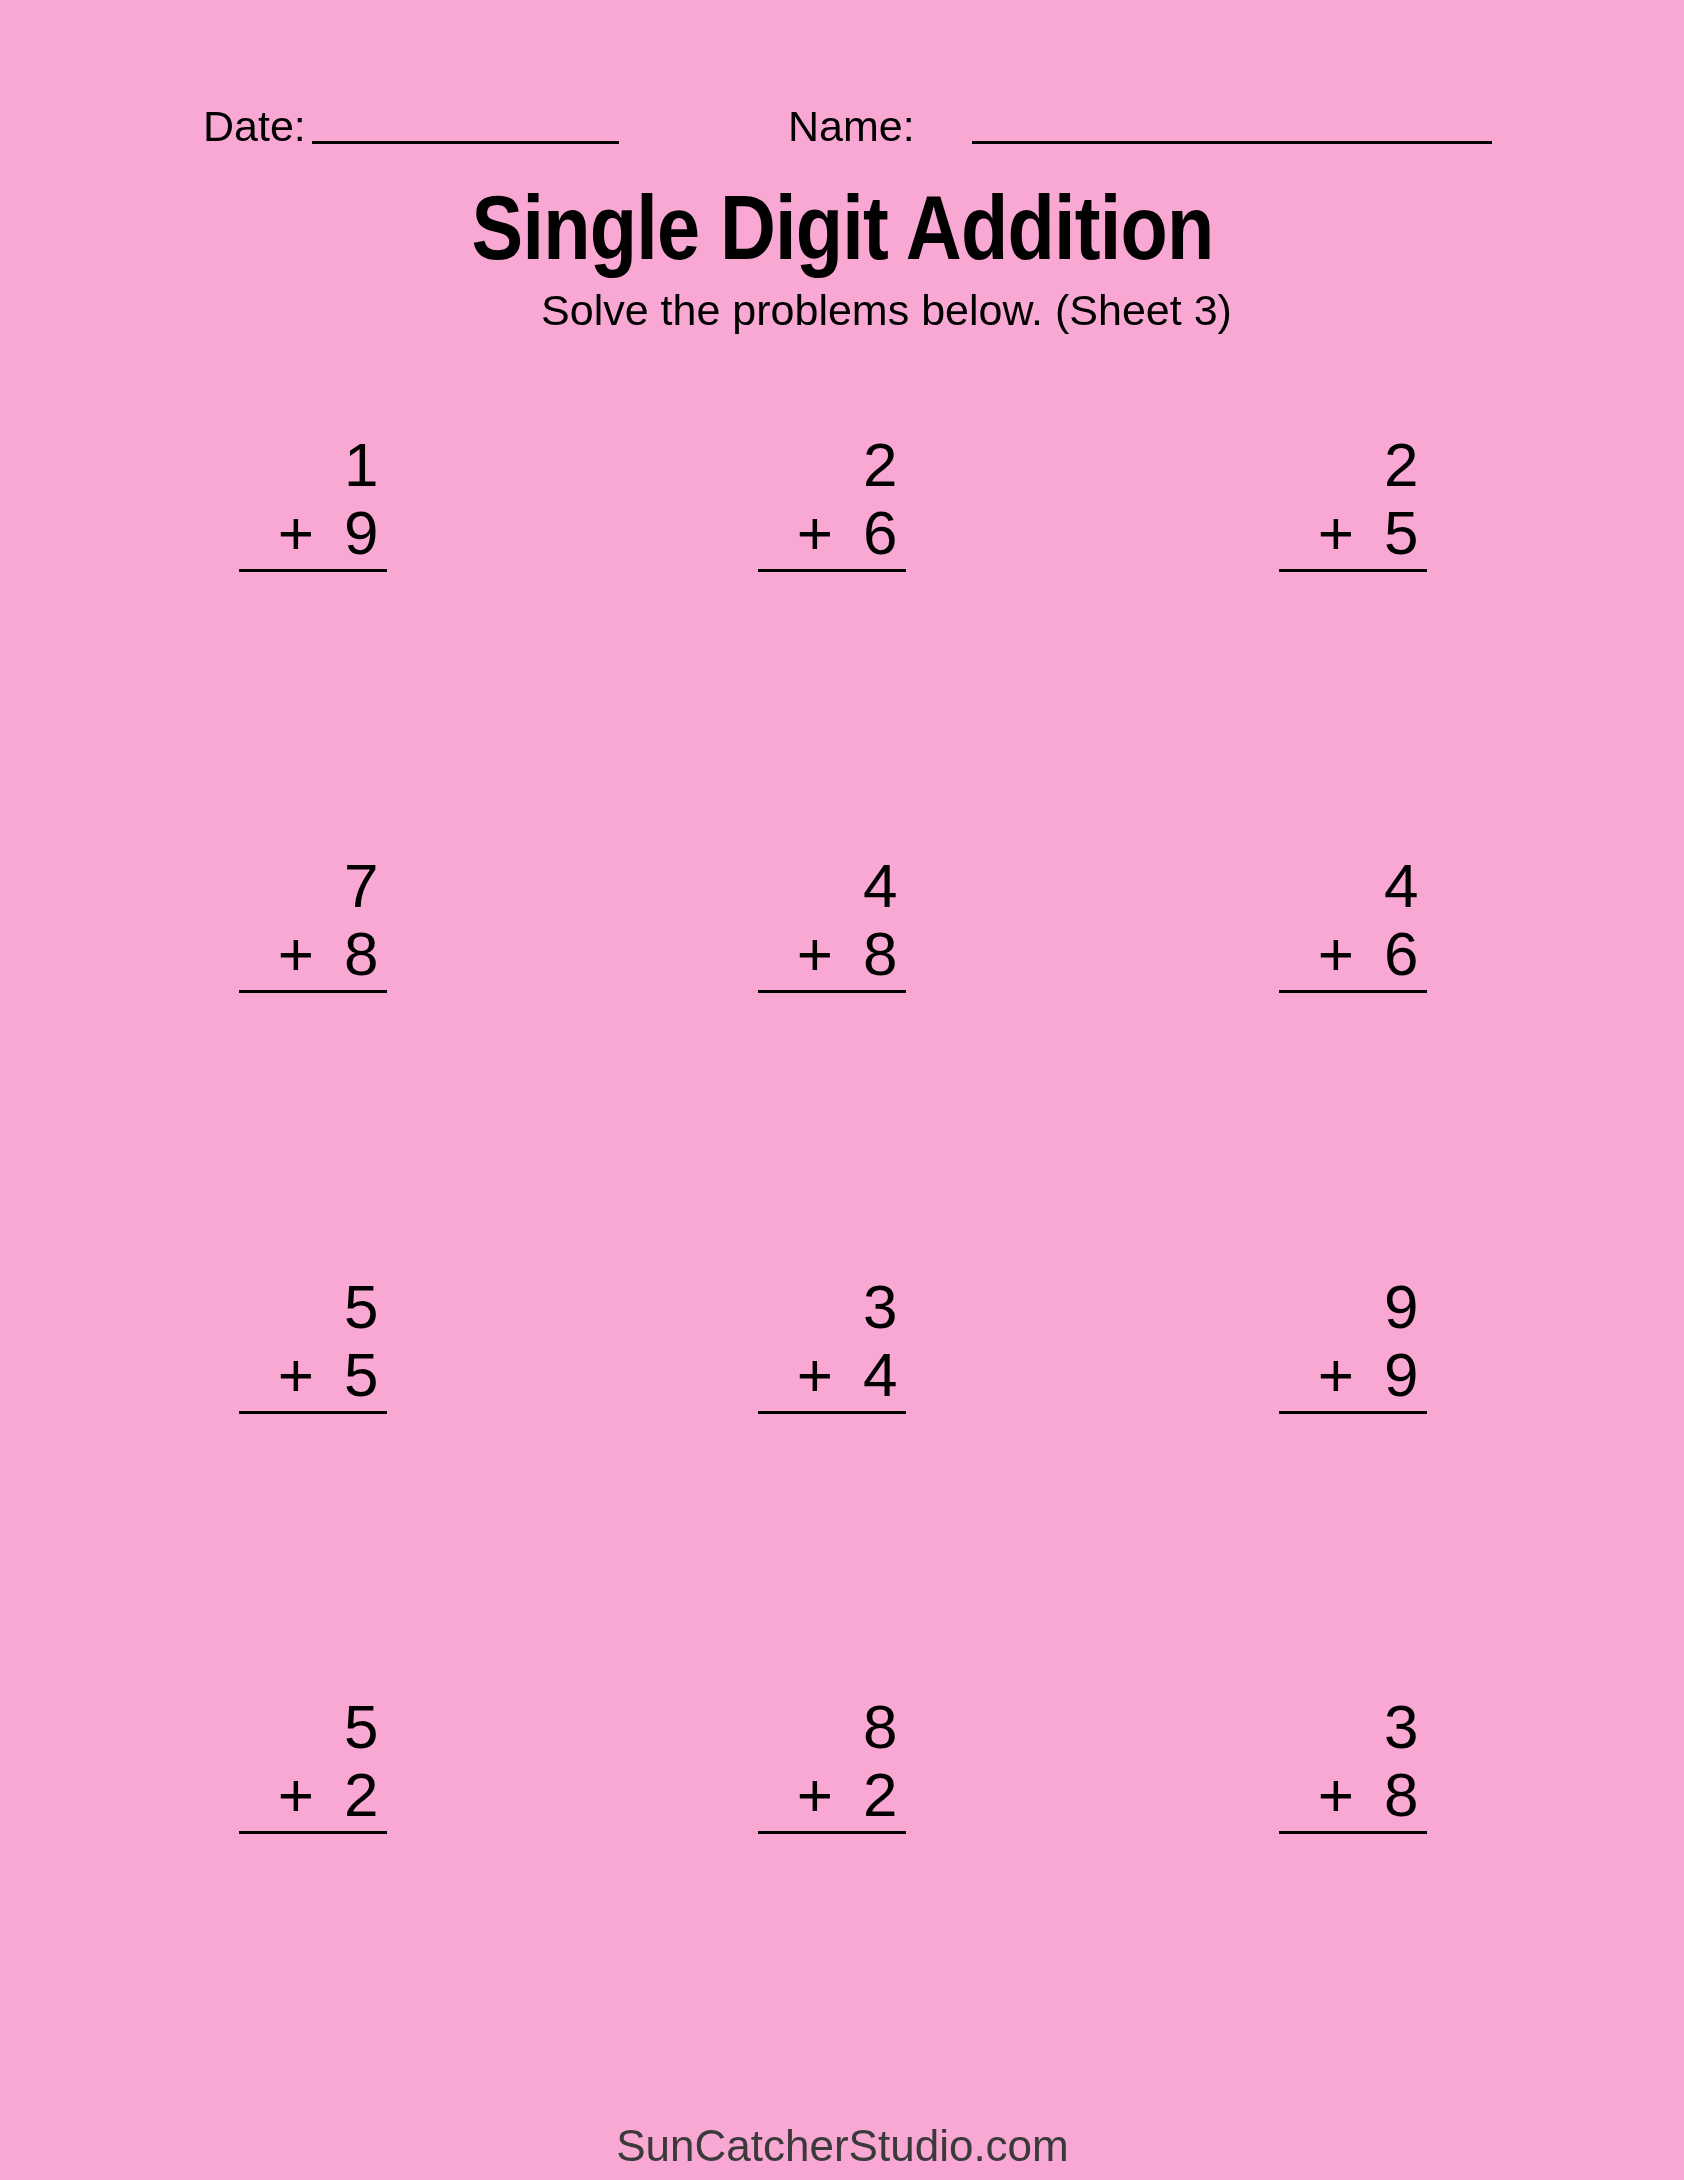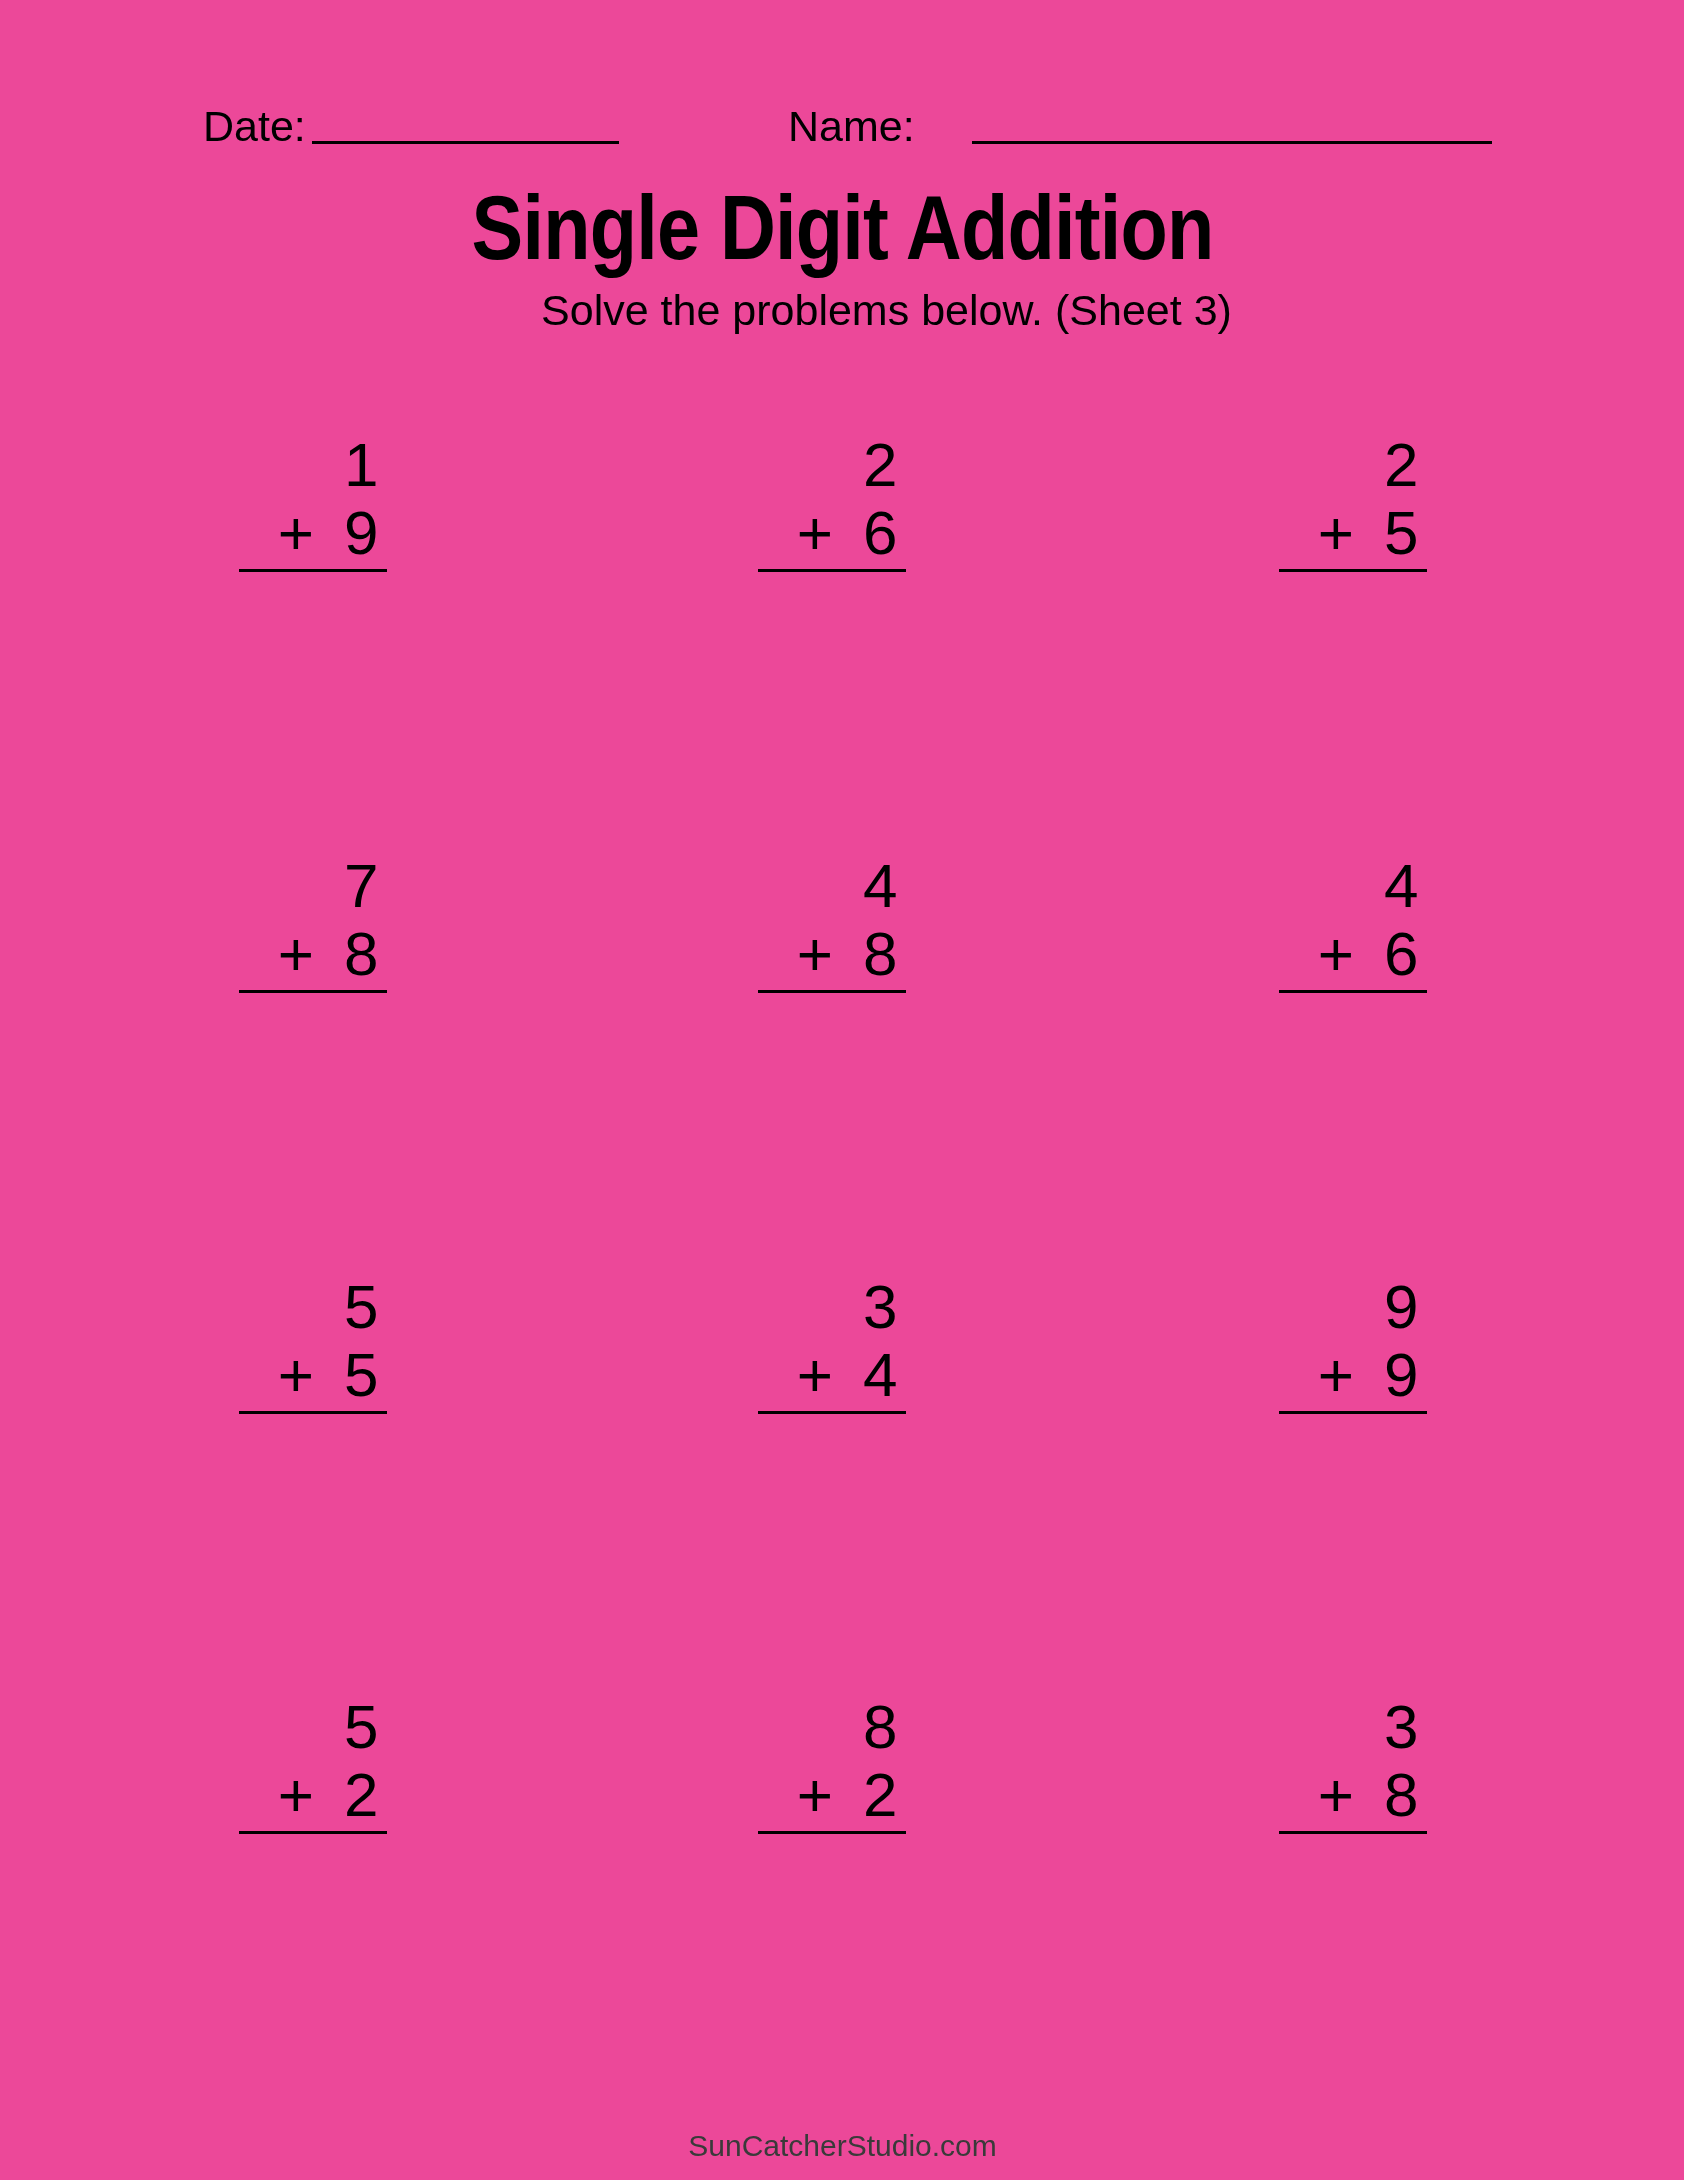--- a/index.html
+++ b/index.html
@@ -1,20 +1,20 @@
 <!DOCTYPE html>
 <html style="font-size:13.6px"><head>
 <meta charset="utf-8">
 <style>
   html, body { margin: 0; padding: 0; background: #ffffff; }
   .page {
     position: relative;
     width: 1685px;
     height: 2181px;
-    background: #ec4899;
+    background: #f9a8d4;
     font-family: "Liberation Sans", sans-serif;
     color: #000000;
     overflow: hidden;
   }
 
   
   .hdr-label {
     position: absolute;
     font-size: 43px;
     line-height: 43px;
@@ -89,21 +89,21 @@
     width: 100%;
     background: #000000;
   }
 
   
   .footer {
     position: absolute;
     left: 0; top: 2127px;
     width: 100%;
     text-align: center;
-    font-size: 30px;
+    font-size: 44px;
     line-height: 37px;
     color: #3a3a3a;
     white-space: nowrap;
   }
 </style>
 </head>
 <body>
 
 <div class="page">
 

